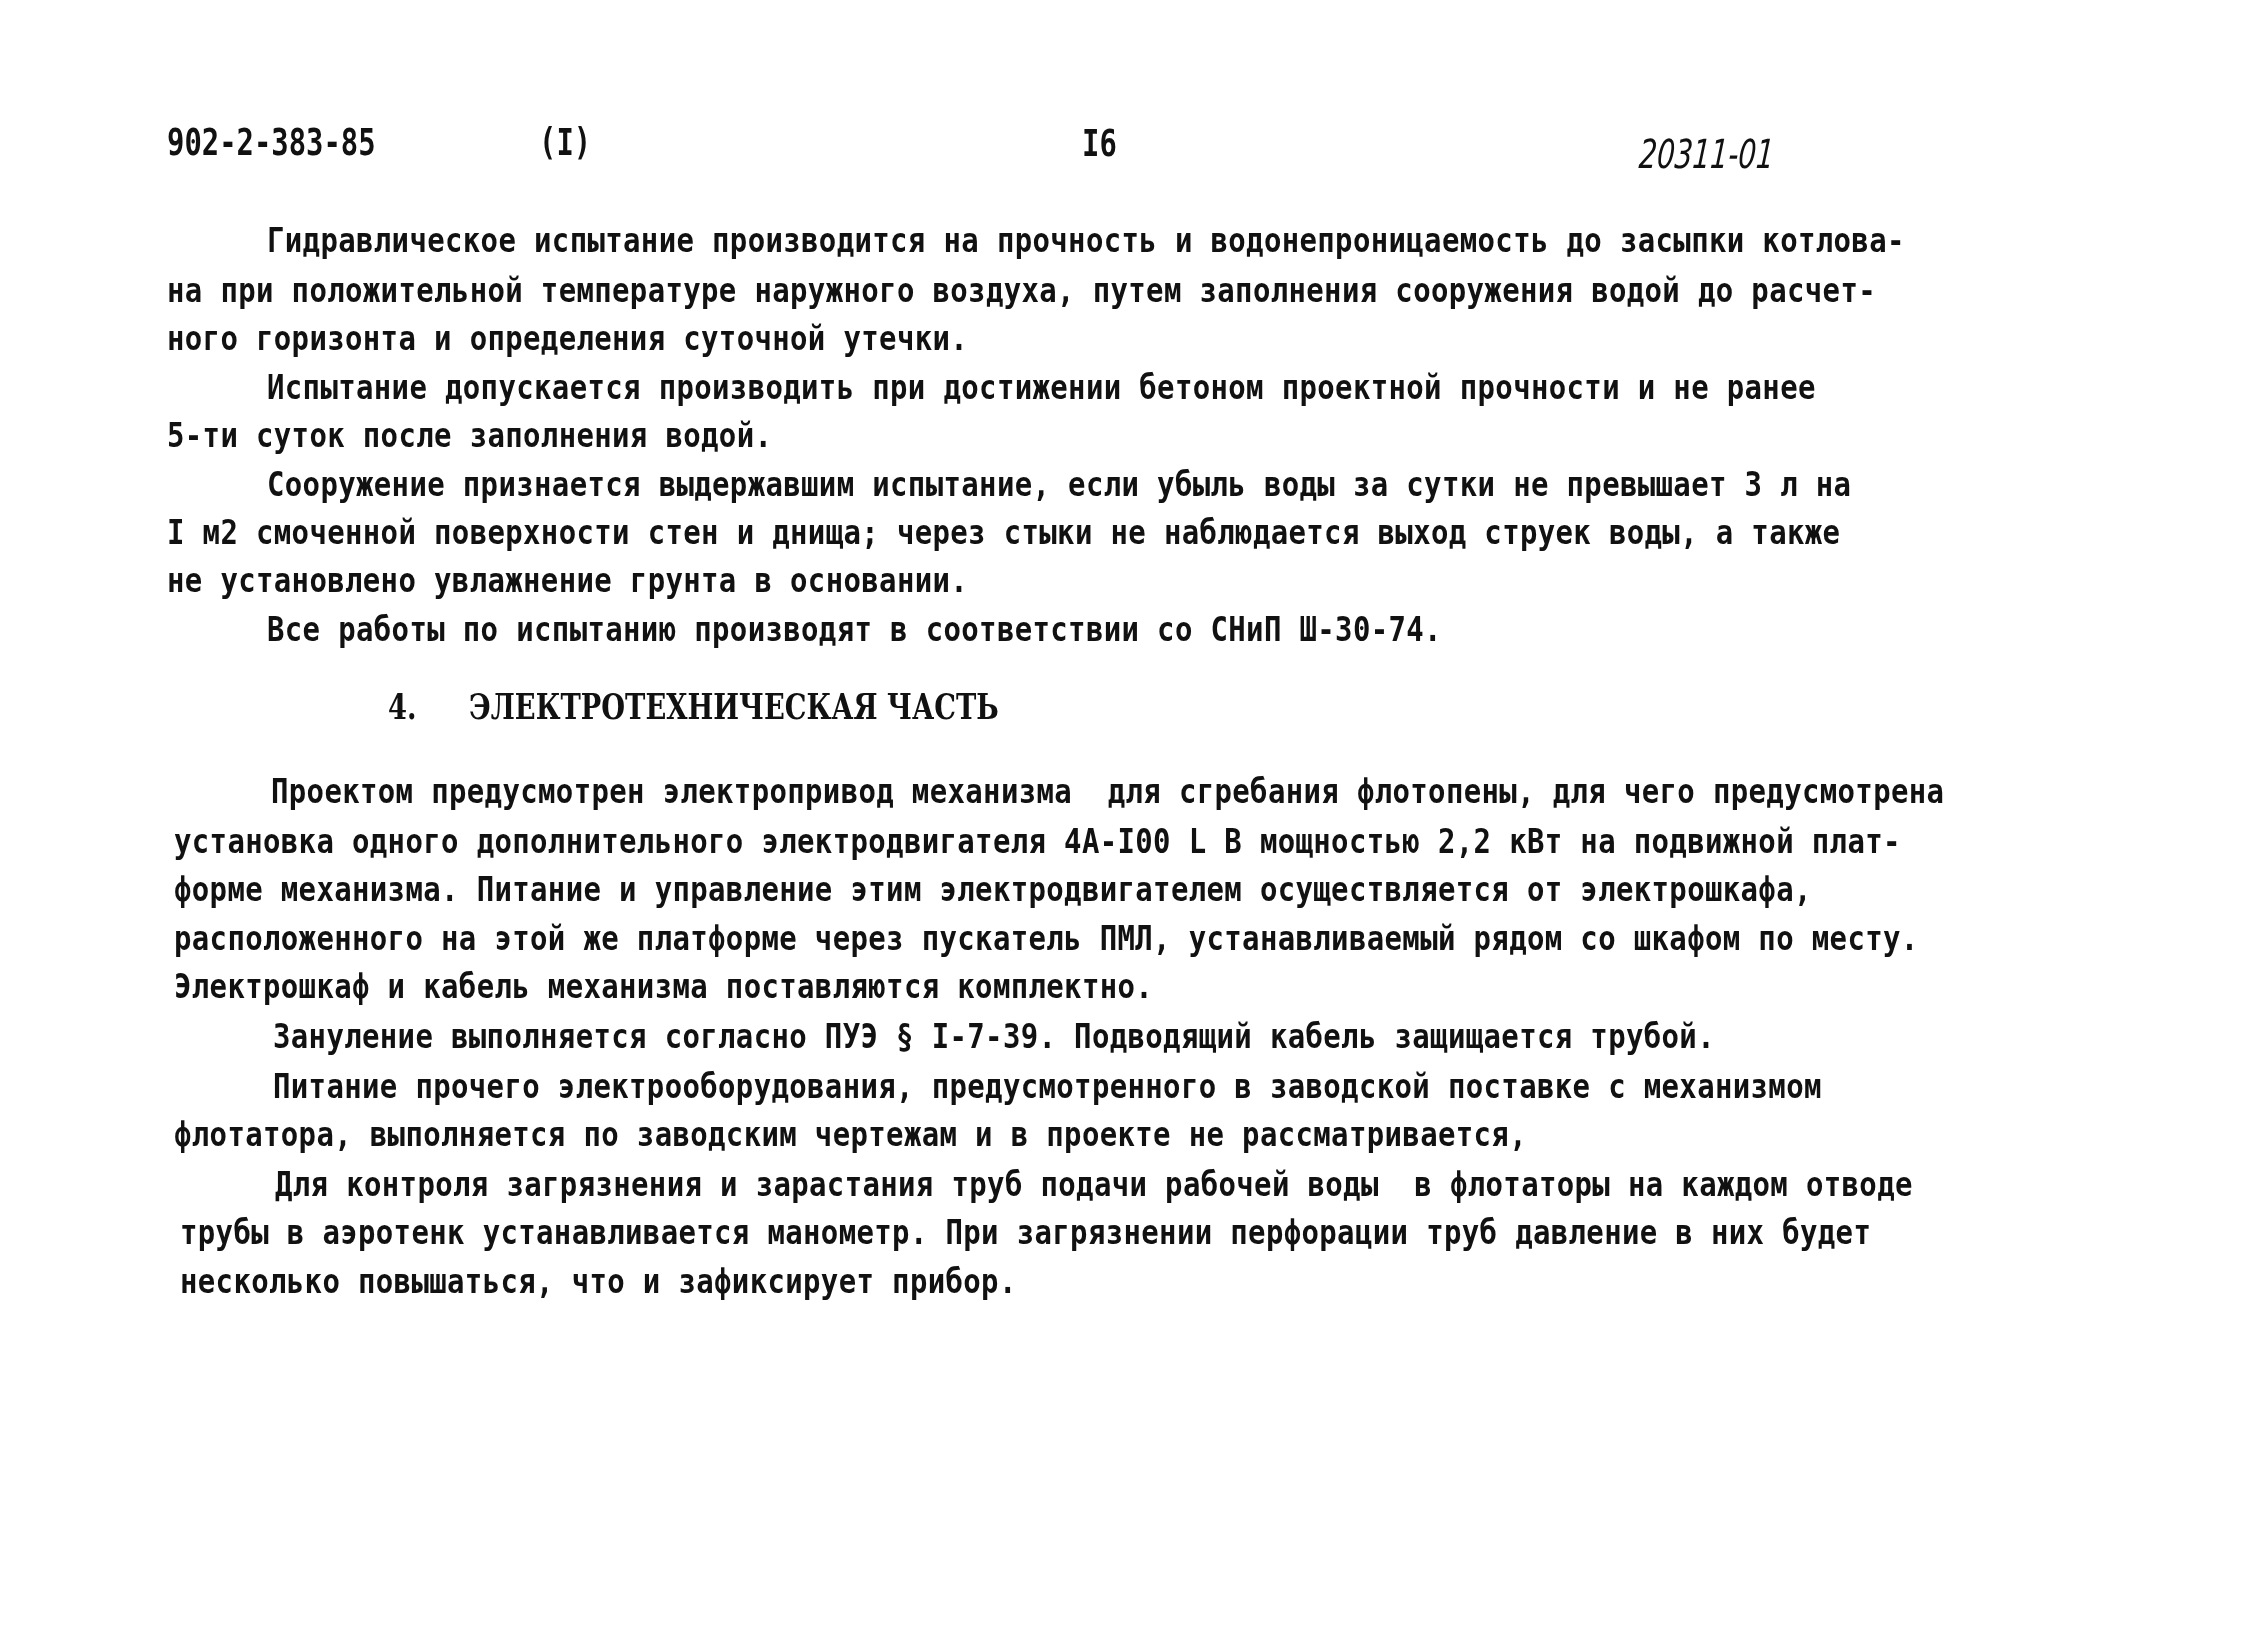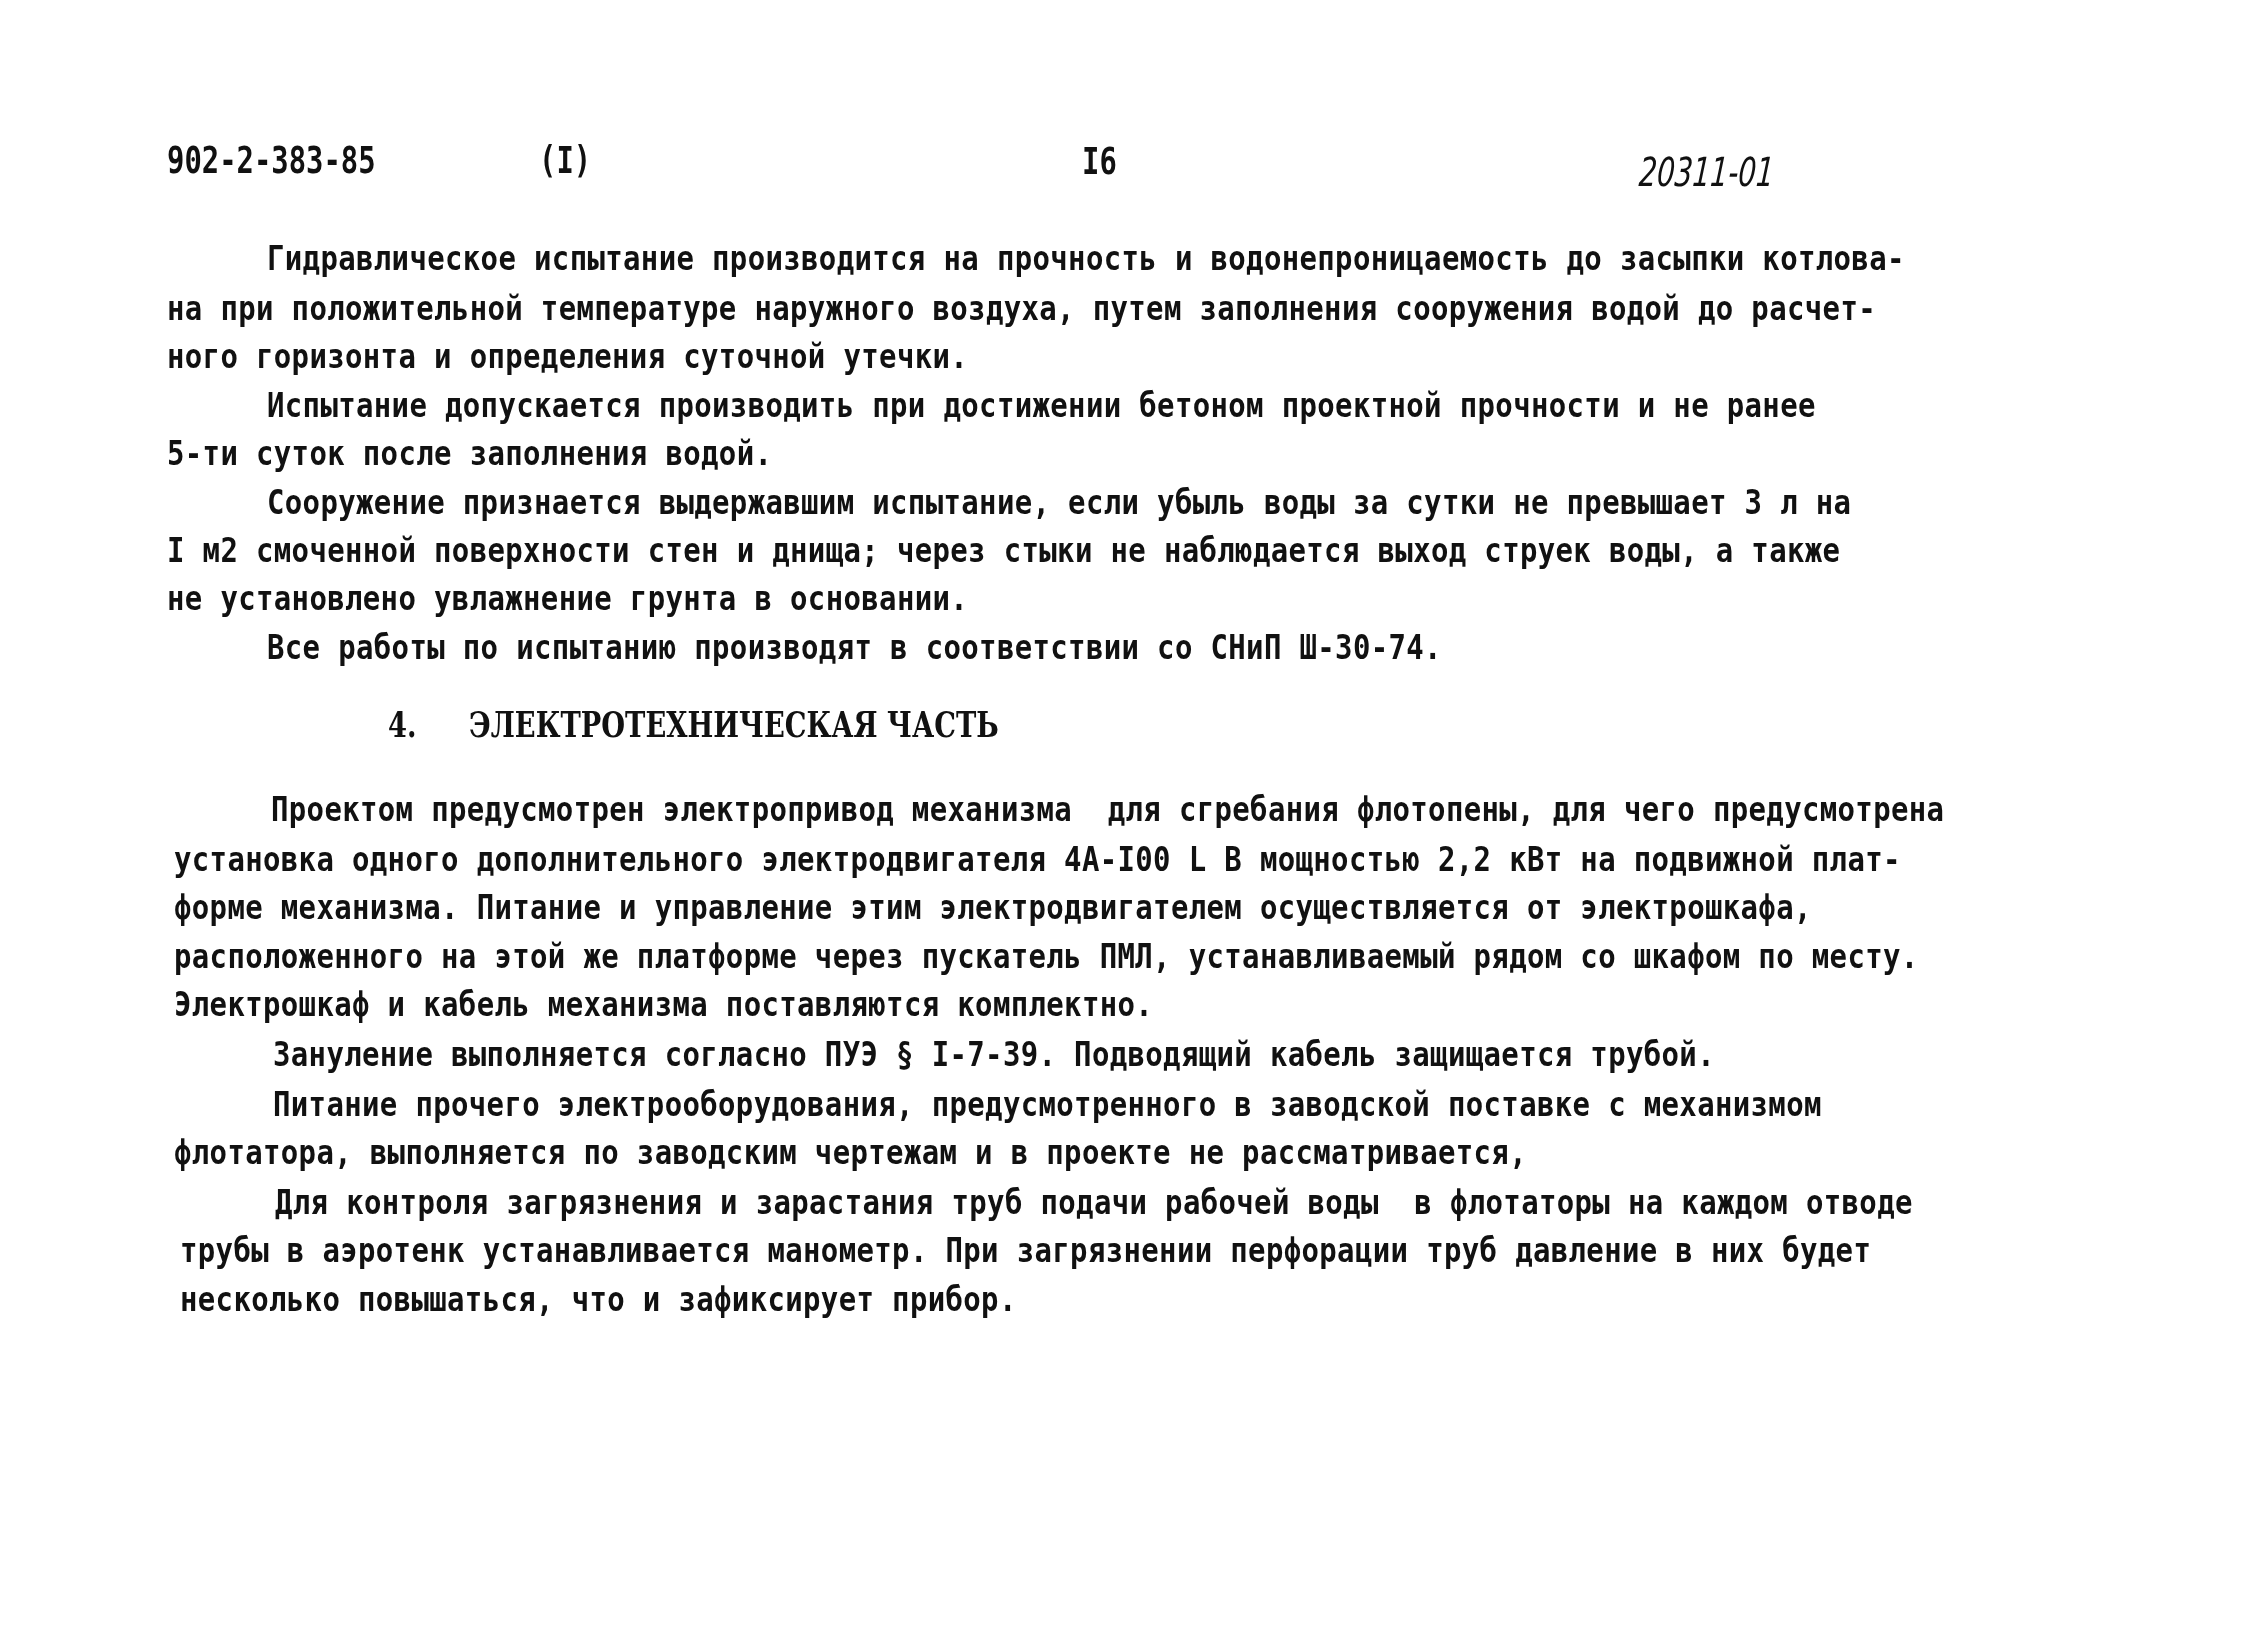--- a/index.html
+++ b/index.html
@@ -1,17 +1,17 @@
 <!DOCTYPE html>
 <html style="font-size:11.7px"><head>
 <meta charset="utf-8">
 <style>
   html, body { margin: 0; padding: 0; background: #ffffff; }
   body { width: 2250px; height: 1644px; position: relative; overflow: hidden; }
-  .page { position: absolute; left: 0; top: 0; width: 2250px; height: 1408px; background: #ffffff; margin-top: 18px; }
+  .page { position: absolute; left: 0; top: 0; width: 2250px; height: 1408px; background: #ffffff; }
   .line {
     position: absolute;
     font-family: "DejaVu Sans Mono", "Liberation Mono", monospace;
     font-weight: bold;
     color: #111111;
     font-size: 34px;
     line-height: 44px;
     white-space: pre;
     letter-spacing: 0.4px;
     transform-origin: left top;

